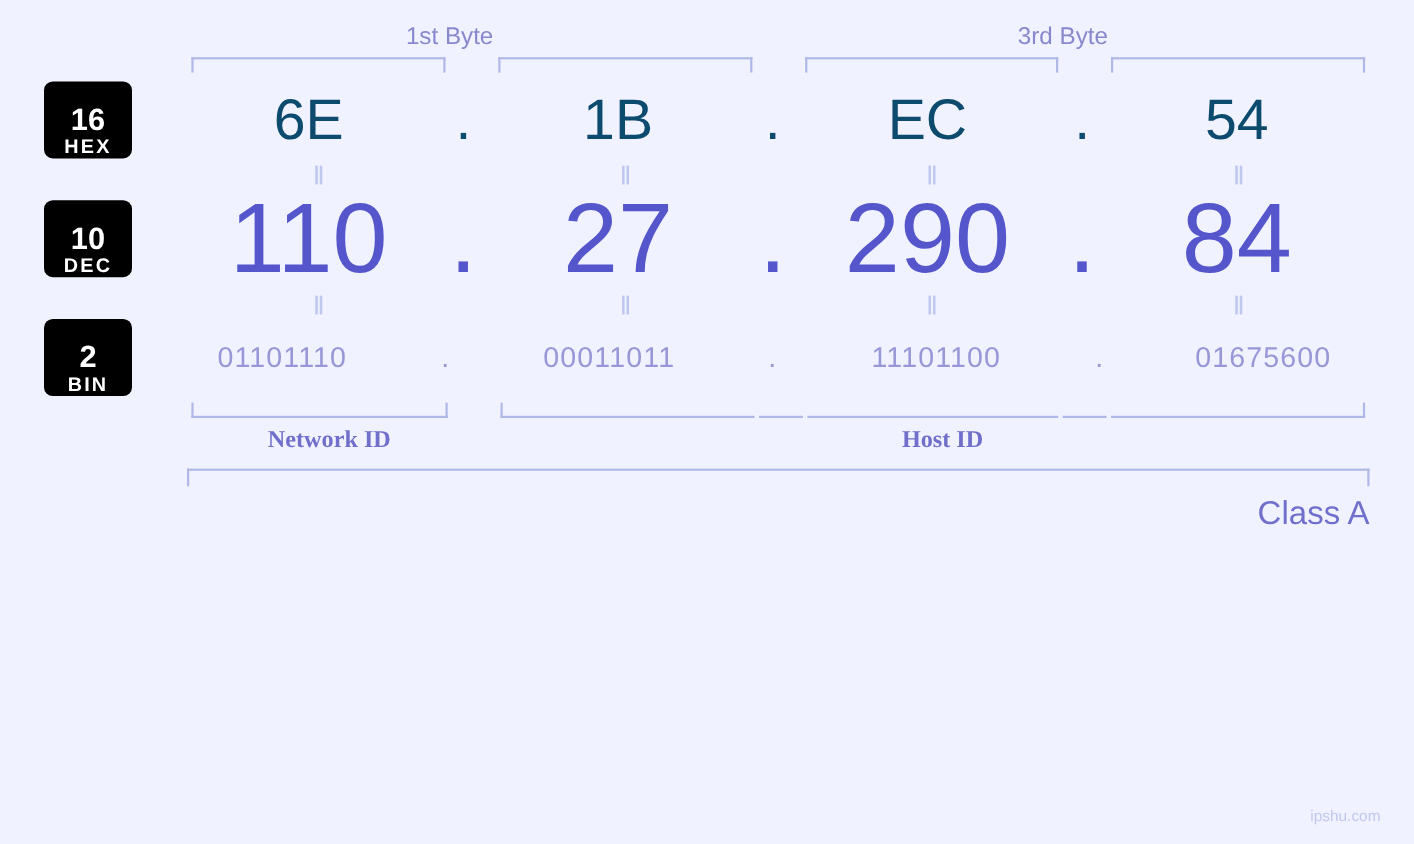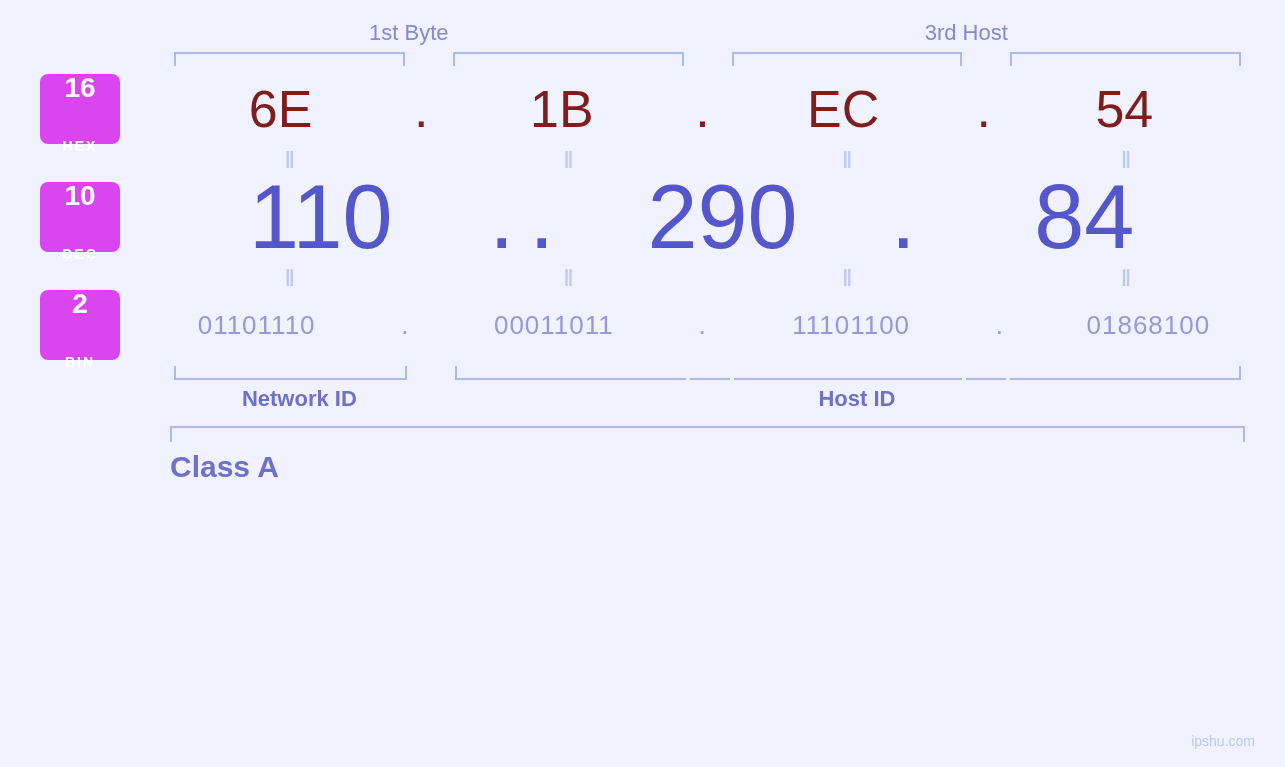--- a/index.html
+++ b/index.html
@@ -27,41 +27,40 @@
     .byte-header {
       flex: 1;
       text-align: center;
       color: #8888cc;
       font-size: 22px;
       font-weight: 400;
       padding-bottom: 6px;
     }
 
     .base-badge {
-      background: #d946ef;
+      background: #000000;
       color: white;
       border-radius: 8px;
       width: 80px;
       height: 70px;
       display: flex;
       flex-direction: column;
       align-items: center;
-      justify-content: flex-start;
+      justify-content: flex-end;
       font-weight: bold;
     }
 
     .base-badge .base-num {
       font-size: 28px;
       line-height: 1;
     }
 
     .base-badge .base-name {
-      font-size: 14px;
+      font-size: 18px;
       letter-spacing: 2px;
-      margin-top: 36px;
     }
 
     
     .watermark {
       position: absolute;
       bottom: 18px;
       right: 30px;
       color: #c0c8ee;
       font-size: 14px;
     }
@@ -101,21 +100,21 @@
 <body>
 
 <div class="container">
 
   <div style="display:flex; width:100%; margin-bottom:0;">
     <div style="width:130px;"></div>
     <div style="flex:1; display:flex;">
       <div class="byte-header">1st Byte</div>
       <div style="width:40px;"></div>
       <div style="width:40px;"></div>
-      <div class="byte-header">3rd Host</div>
+      <div class="byte-header">3rd Byte</div>
       <div style="width:40px;"></div>
     </div>
   </div>
 
   <div style="display:flex; width:100%; margin-bottom:8px;">
     <div style="width:130px;"></div>
     <div style="flex:1; display:flex; align-items:flex-start;">
       <div style="flex:1; height:14px; border:2px solid #b0b8e8; border-bottom:none; margin:0 4px;"></div>
       <div style="width:40px;"></div>
       <div style="flex:1; height:14px; border:2px solid #b0b8e8; border-bottom:none; margin:0 4px;"></div>
@@ -126,21 +125,21 @@
     </div>
   </div>
 
   <div class="full-row">
     <div class="badge-col">
       <div class="base-badge">
         <span class="base-num">16</span>
         <span class="base-name">HEX</span>
       </div>
     </div>
-    <div class="values-col" style="font-size:52px; color:#7f1d1d; font-weight:300;">
+    <div class="values-col" style="font-size:52px; color:#0c4a6e; font-weight:300;">
       <div class="v-cell">6E</div>
       <div class="d-cell">.</div>
       <div class="v-cell">1B</div>
       <div class="d-cell">.</div>
       <div class="v-cell">EC</div>
       <div class="d-cell">.</div>
       <div class="v-cell">54</div>
     </div>
   </div>
 
@@ -160,20 +159,21 @@
   <div class="full-row">
     <div class="badge-col">
       <div class="base-badge">
         <span class="base-num">10</span>
         <span class="base-name">DEC</span>
       </div>
     </div>
     <div class="values-col" style="font-size:90px; color:#5555cc; font-weight:400; line-height:1;">
       <div class="v-cell">110</div>
       <div class="d-cell">.</div>
+      <div class="v-cell">27</div>
       <div class="d-cell">.</div>
       <div class="v-cell">290</div>
       <div class="d-cell">.</div>
       <div class="v-cell">84</div>
     </div>
   </div>
 
   <div class="full-row" style="height:28px;">
     <div style="width:130px;"></div>
     <div style="flex:1; display:flex;">
@@ -194,53 +194,53 @@
         <span class="base-name">BIN</span>
       </div>
     </div>
     <div class="values-col" style="font-size:26px; color:#9898d8; font-weight:400; letter-spacing:1px;gap:32px;">
       <div class="v-cell">01101110</div>
       <div class="d-cell">.</div>
       <div class="v-cell">00011011</div>
       <div class="d-cell">.</div>
       <div class="v-cell">11101100</div>
       <div class="d-cell">.</div>
-      <div class="v-cell">01868100</div>
+      <div class="v-cell">01675600</div>
     </div>
   </div>
 
   <div style="display:flex; width:100%; margin-top:6px;">
     <div style="width:130px;"></div>
     <div style="flex:1; display:flex; align-items:flex-end;">
 
       <div style="flex:1; height:14px; border:2px solid #b0b8e8; border-top:none; margin:0 4px;"></div>
       <div style="width:40px;"></div>
 
       <div style="flex:1; height:14px; border:2px solid #b0b8e8; border-top:none; border-right:none; margin:0 4px;"></div>
       <div style="width:40px; height:2px; background:#b0b8e8; align-self:flex-end;"></div>
       <div style="flex:1; height:14px; border:2px solid #b0b8e8; border-top:none; border-left:none; border-right:none; margin:0 4px; border-bottom:2px solid #b0b8e8;"></div>
       <div style="width:40px; height:2px; background:#b0b8e8; align-self:flex-end;"></div>
       <div style="flex:1; height:14px; border:2px solid #b0b8e8; border-top:none; border-left:none; margin:0 4px;"></div>
     </div>
   </div>
 
   <div style="display:flex; width:100%; margin-top:6px;">
     <div style="width:130px;"></div>
-    <div style="flex:1; display:flex;">
+    <div style="flex:1; display:flex;font-family:Liberation Serif, serif;">
       <div style="flex:1; text-align:center; color:#7070cc; font-size:22px; font-weight:600;">Network ID</div>
       <div style="width:40px;"></div>
       <div style="flex:3; text-align:center; color:#7070cc; font-size:22px; font-weight:600;">Host ID</div>
     </div>
   </div>
 
   <div style="display:flex; width:100%; margin-top:14px;">
     <div style="width:130px;"></div>
     <div style="flex:1; height:16px; border:2px solid #b0b8e8; border-bottom:none;"></div>
   </div>
 
   <div style="display:flex; width:100%; margin-top:8px;">
     <div style="width:130px;"></div>
-    <div style="flex:1; text-align:left; color:#7070cc; font-size:30px; font-weight:700;">Class A</div>
+    <div style="flex:1; text-align:right; color:#7070cc; font-size:30px; font-weight:400;">Class A</div>
   </div>
 
   <div class="watermark">ipshu.com</div>
 
 </div>
 
 </body></html>

